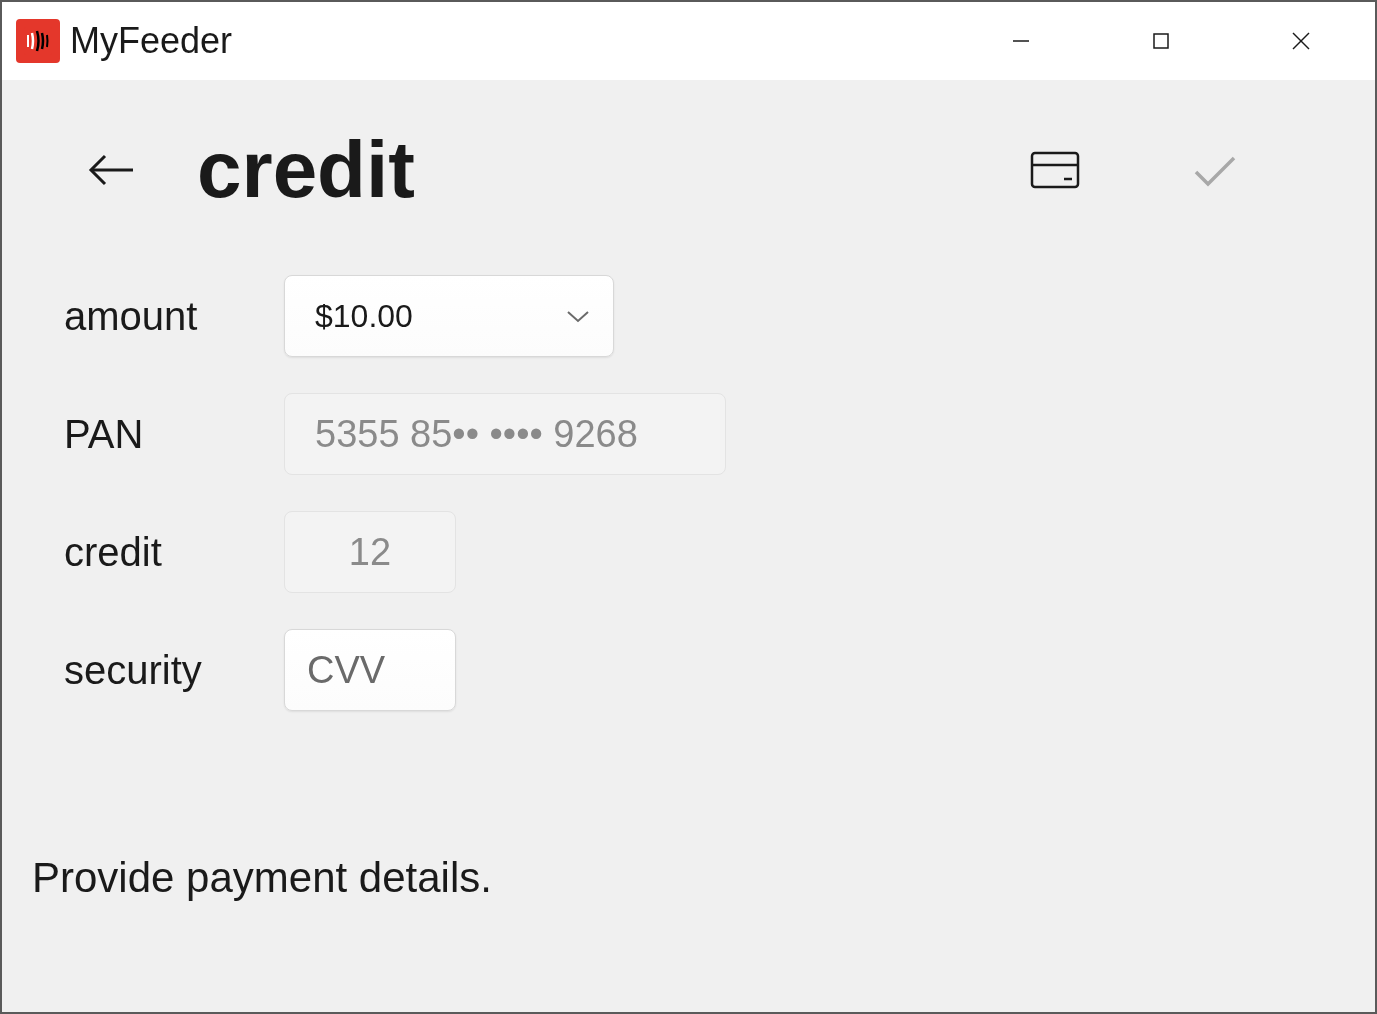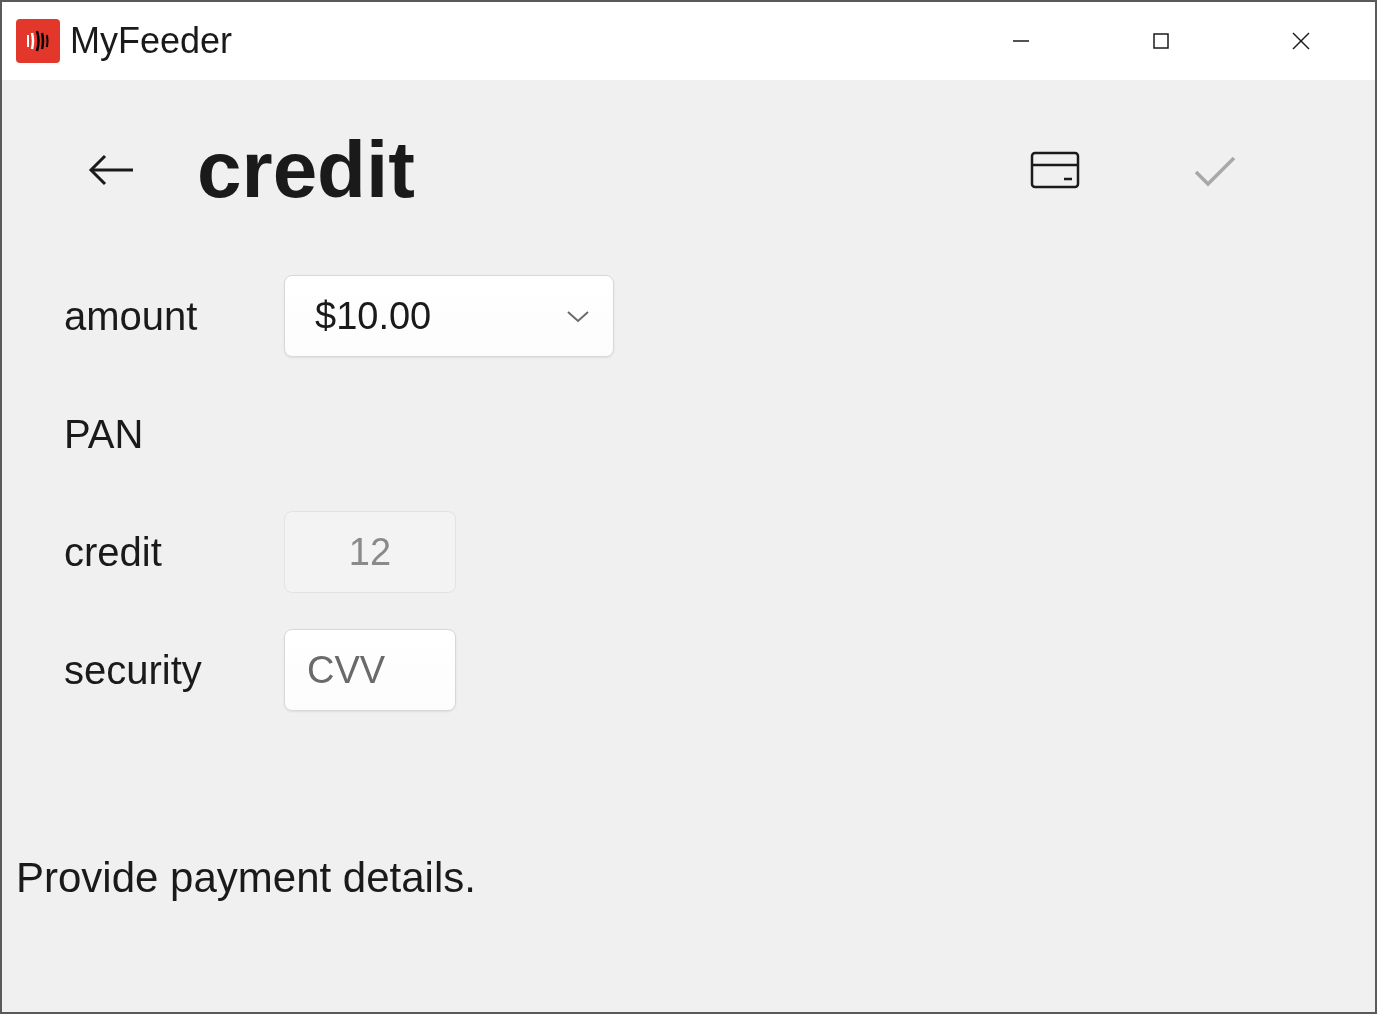--- a/index.html
+++ b/index.html
@@ -120,21 +120,21 @@
       border: 1px solid #d8d8d8;
       border-radius: 8px;
       display: flex;
       align-items: center;
       padding: 0 20px 0 30px;
       cursor: pointer;
       box-shadow: 0 1px 2px rgba(0,0,0,0.08);
       justify-content: space-between;
     }
     .dropdown-value {
-      font-size: 38px;
+      font-size: 32px;
       font-weight: 400;
       color: #1a1a1a;
     }
     .dropdown-chevron {
       width: 30px;
       height: 30px;
       display: flex;
       align-items: center;
       justify-content: center;
     }
@@ -179,21 +179,21 @@
       font-family: inherit;
       outline: none;
       box-shadow: 0 1px 2px rgba(0,0,0,0.08);
     }
     .cvv-input::placeholder {
       color: #6a6a6a;
     }
     .status-text {
       position: absolute;
       bottom: 110px;
-      left: 14px;
+      left: 30px;
       font-size: 42px;
       font-weight: 400;
       color: #1a1a1a;
     }
   </style>
 </head>
 <body>
 
 <div class="titlebar">
   <div class="titlebar-left">
@@ -262,20 +262,21 @@
         <span class="dropdown-chevron">
           <svg width="26" height="16" viewBox="0 0 26 16">
             <polyline points="3,4 13,13 23,4" stroke="#6a6a6a" stroke-width="2" fill="none"></polyline>
           </svg>
         </span>
       </div>
     </div>
 
     <div class="form-row">
       <div class="form-label">PAN</div>
+      <input class="text-input pan-input" type="text" placeholder="5355 85•• •••• 9268" style="">
     </div>
 
     <div class="form-row">
       <div class="form-label">credit</div>
       <div class="expiry-group">
         <input class="text-input expiry-input" type="text" placeholder="12" style="">
       </div>
     </div>
 
     <div class="form-row">

